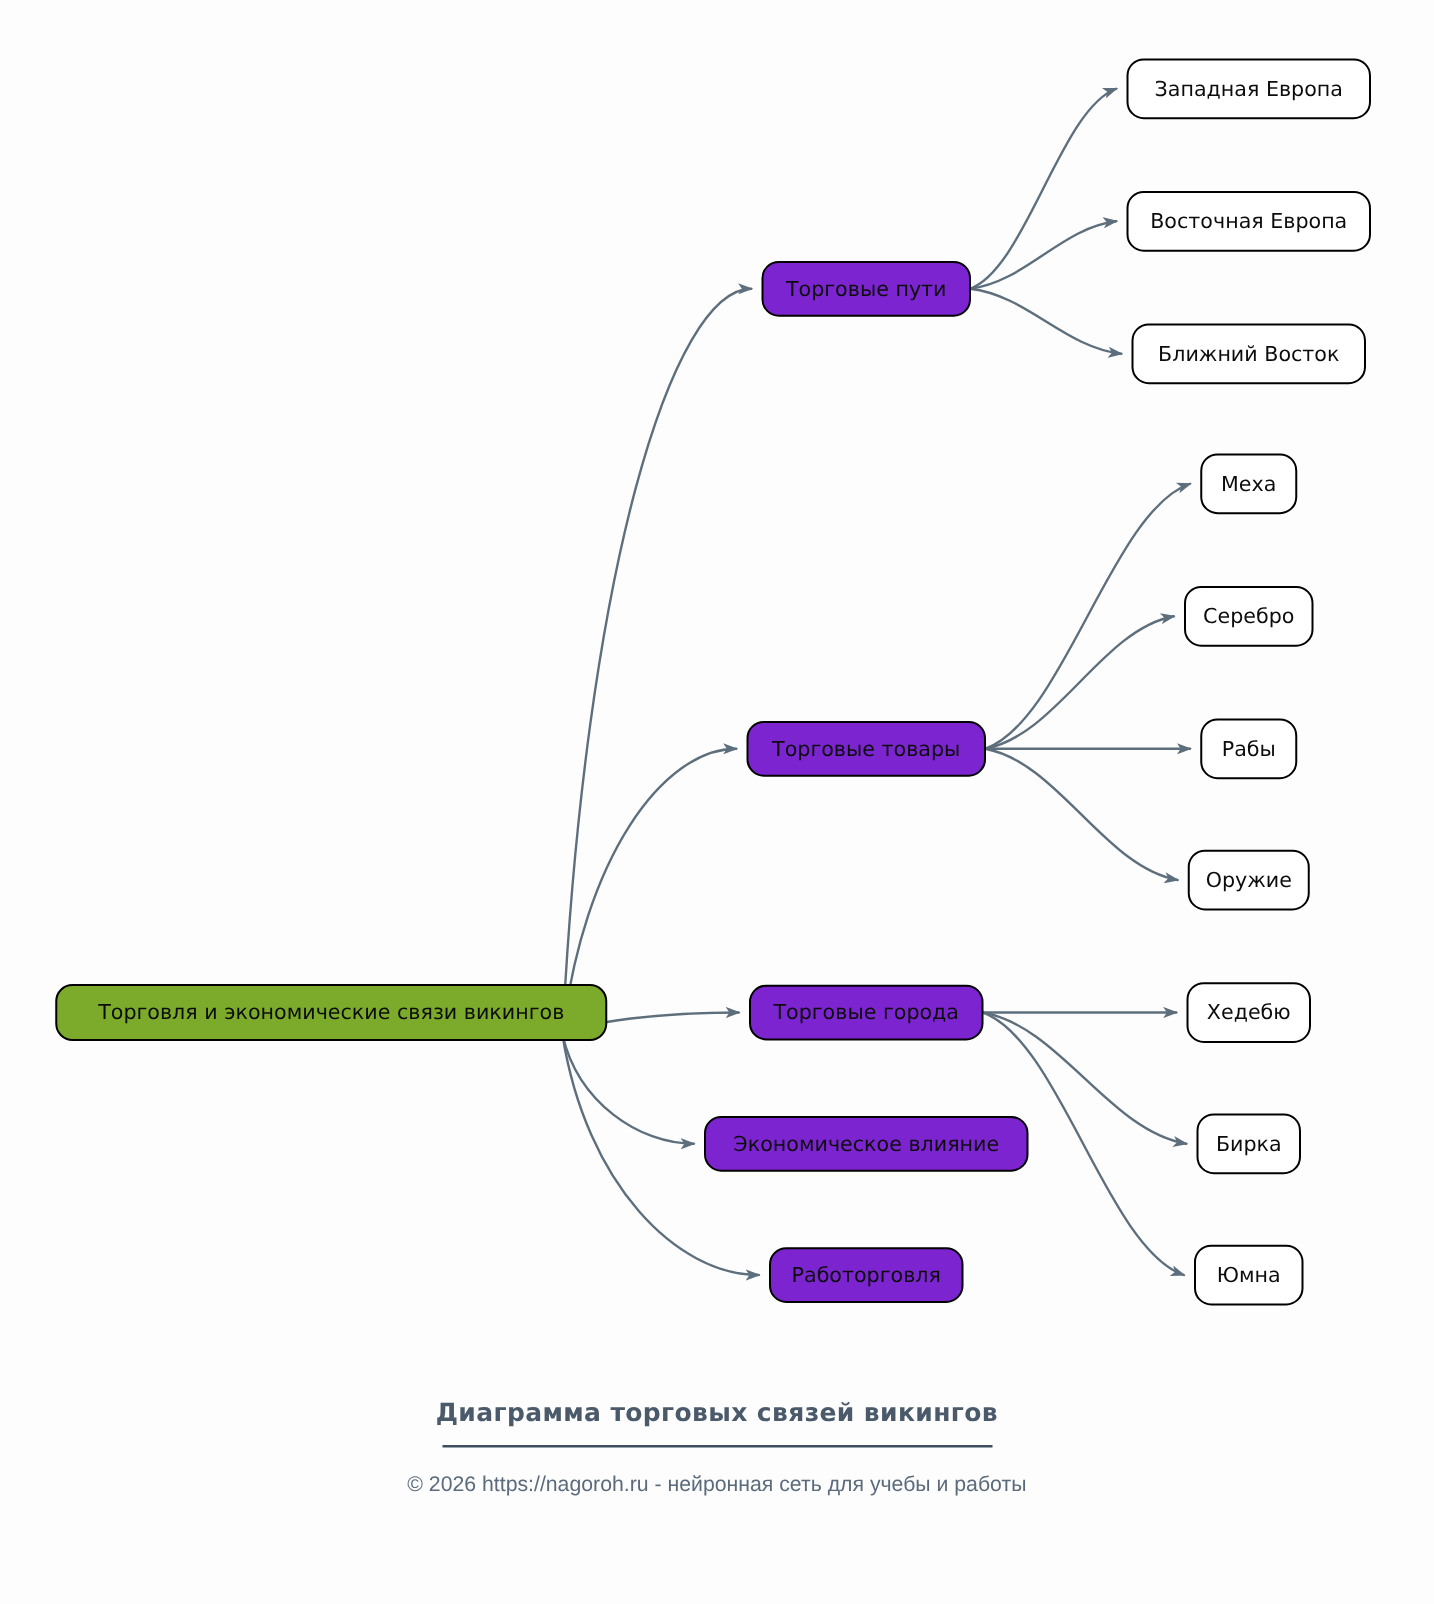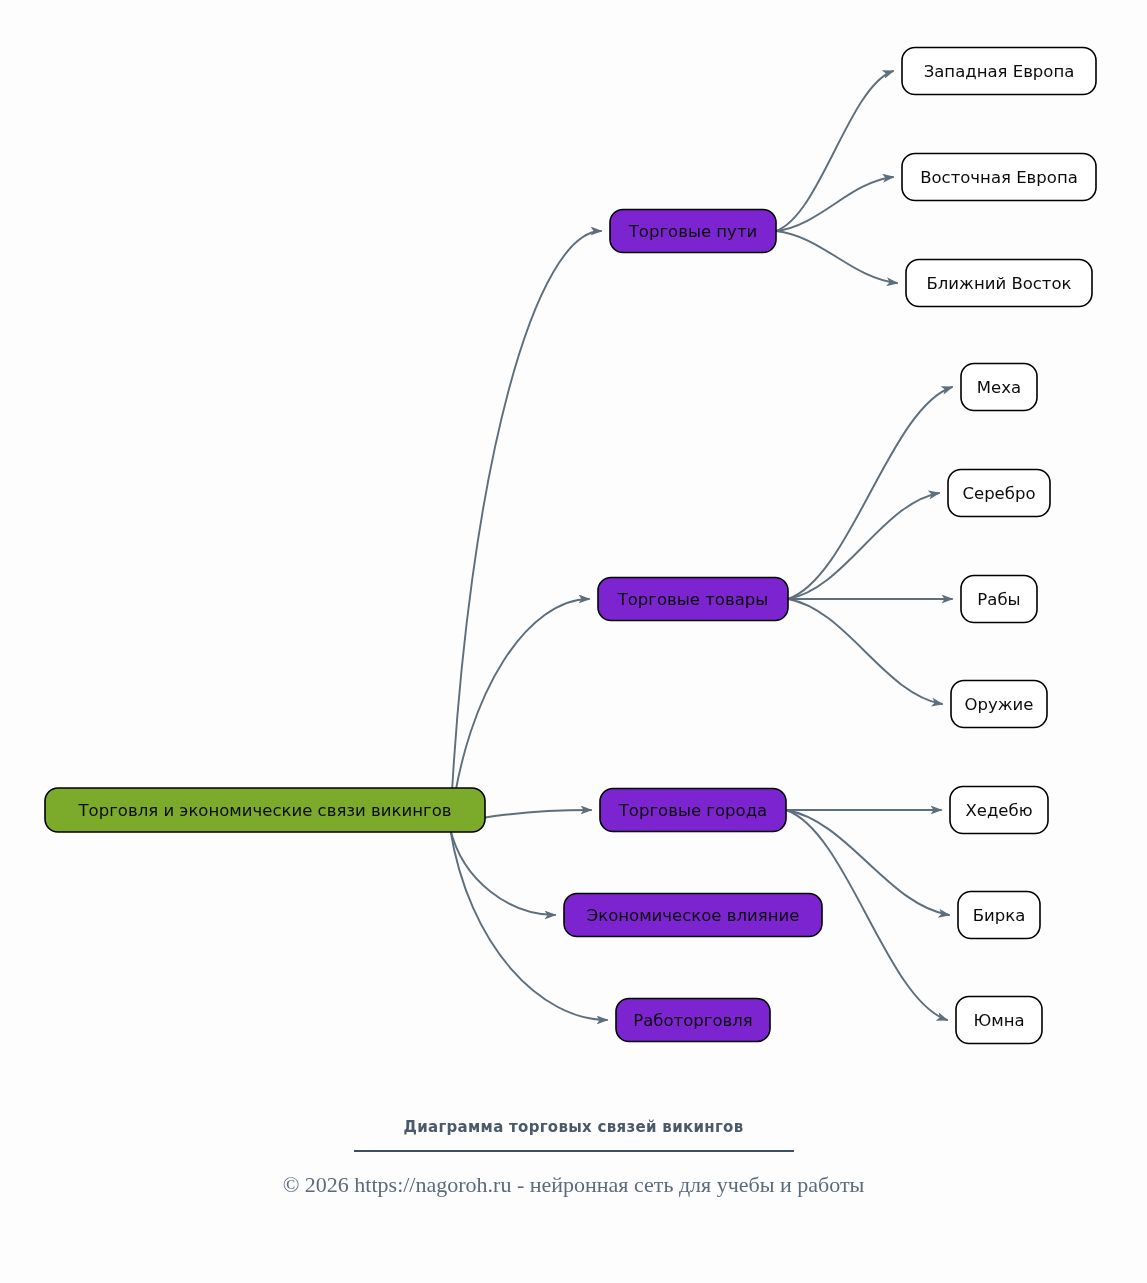--- a/index.html
+++ b/index.html
@@ -62,37 +62,37 @@
   .node-label.root-label { font-size: 16.5px; }
   .caption-block {
     position: absolute;
     left: 0;
     top: 1118px;
     width: 1147px;
     text-align: center;
   }
   .caption-title {
     font-family: "DejaVu Sans", "Liberation Sans", sans-serif;
-    font-size: 15px;
+    font-size: 20px;
     font-weight: bold;
     color: #4a5a6a;
     letter-spacing: 0.3px;
     margin: 0;
     padding: 0;
   }
   .caption-rule {
     width: 440px;
     height: 0;
     margin: 14px auto 0 auto;
     border: 0;
     border-top: 2px solid #3f4f5f;
   }
   .footer-text {
-    font-family: Liberation Serif, serif;
-    font-size: 22px;
+    font-family: Liberation Sans, sans-serif;
+    font-size: 17px;
     color: #5b6b7b;
     margin: 20px 0 0 0;
     padding: 0;
   }
 </style>
 </head>
 <body>
 
 <div id="diagram-root">
   <svg id="mindmap" viewBox="0 0 1147 1283" xmlns="http://www.w3.org/2000/svg">

